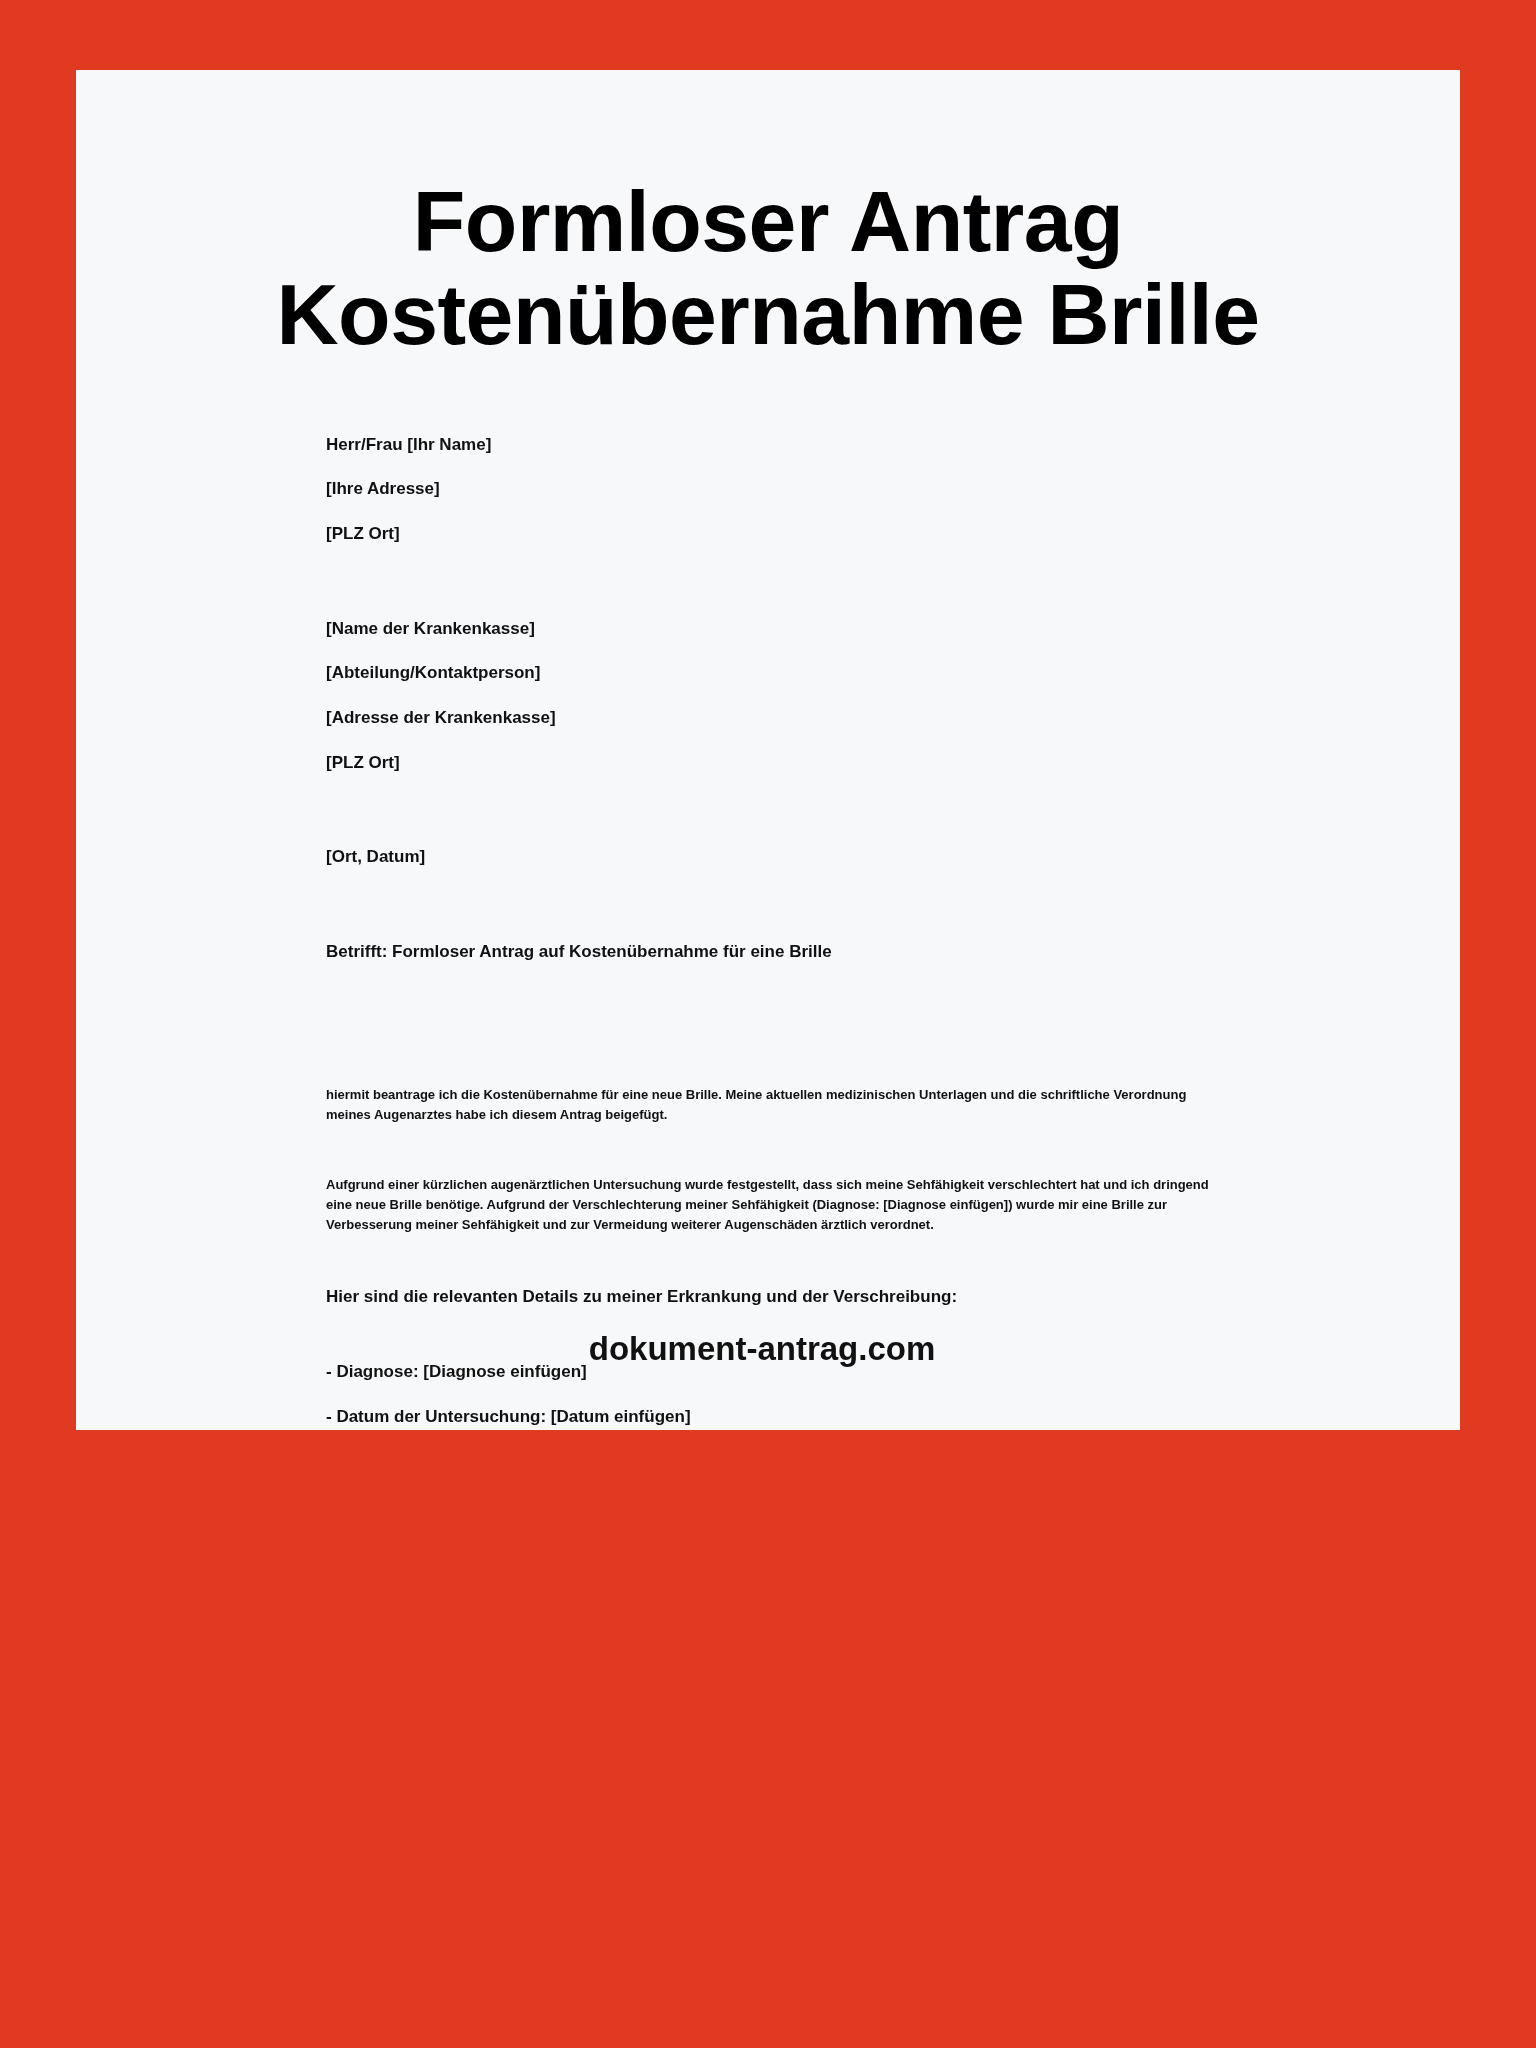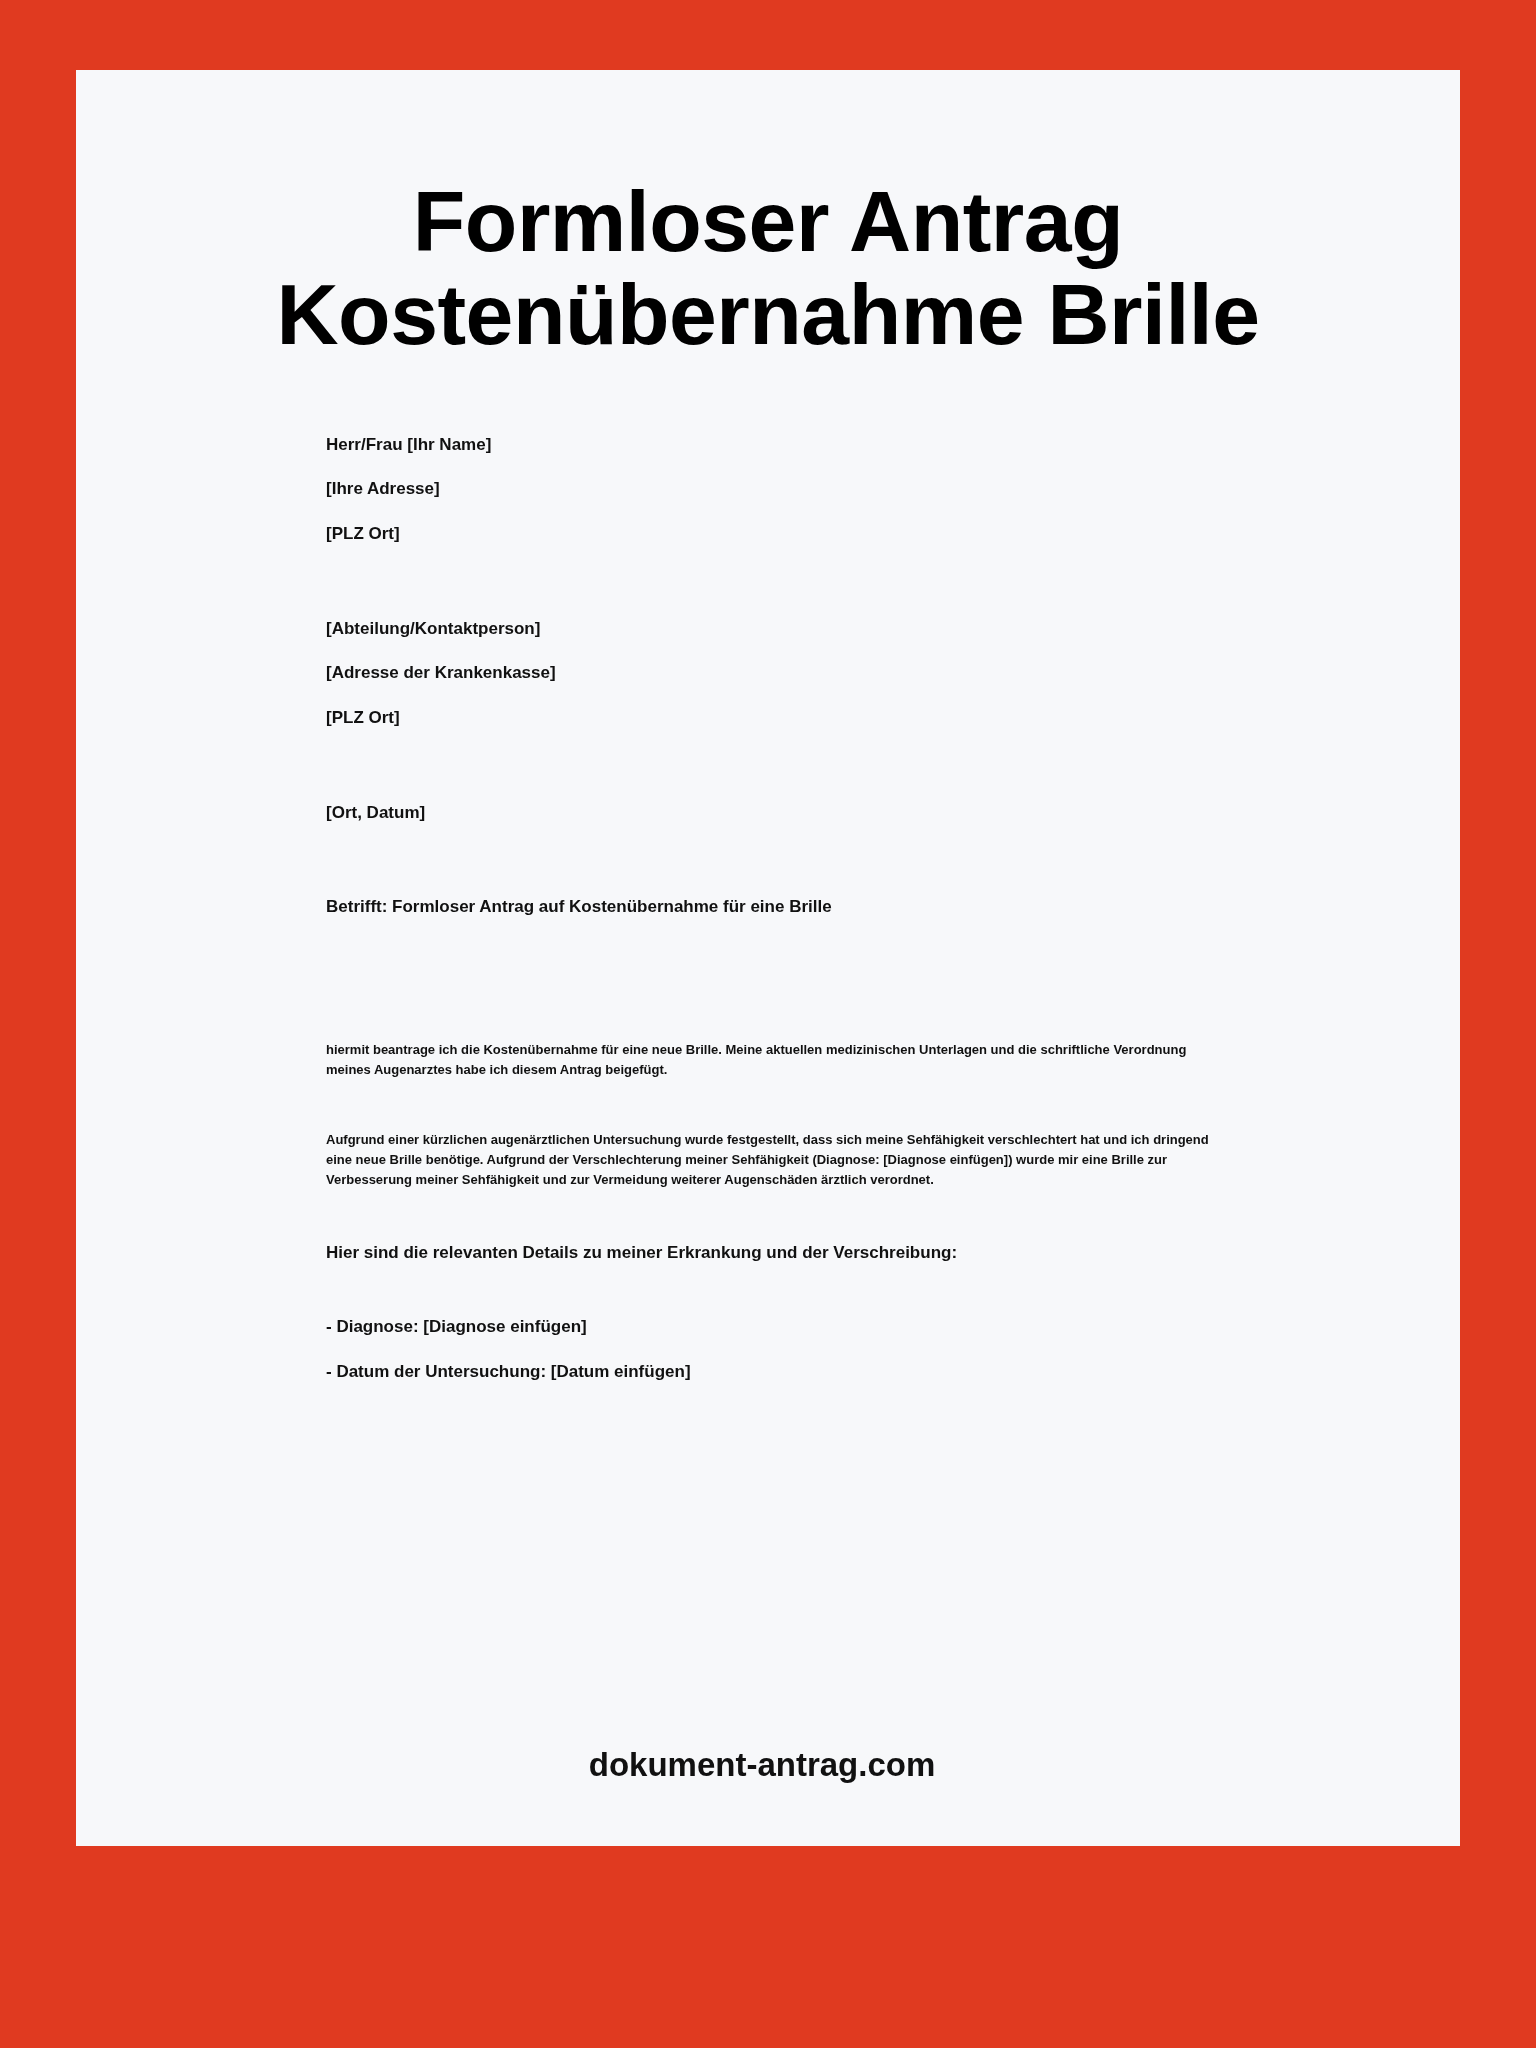--- a/index.html
+++ b/index.html
@@ -11,21 +11,21 @@
     height: 2048px;
     background: #e03a20;
     font-family: "Liberation Sans", sans-serif;
     -webkit-font-smoothing: antialiased;
   }
   .page {
     position: absolute;
     left: 76px;
     top: 70px;
     width: 1384px;
-    height: 1776px;
+    height: 1360px;
     background: #f7f8fa;
     box-sizing: border-box;
     overflow: hidden;
   }
   .doc-title {
     margin: 0;
     padding: 105px 60px 0 60px;
     text-align: center;
     font-size: 86px;
     line-height: 1.08;
@@ -78,20 +78,21 @@
 
     <div>
       <p class="blk line">Herr/Frau [Ihr Name]</p>
       <p class="blk line">[Ihre Adresse]</p>
       <p class="blk line">[PLZ Ort]</p>
     </div>
 
     <div class="gap-md"></div>
 
     <div>
+      <p class="blk line">[Name der Krankenkasse]</p>
       <p class="blk line">[Abteilung/Kontaktperson]</p>
       <p class="blk line">[Adresse der Krankenkasse]</p>
       <p class="blk line">[PLZ Ort]</p>
     </div>
 
     <div class="gap-md"></div>
 
     <p class="blk line">[Ort, Datum]</p>
 
     <div class="gap-md"></div>

